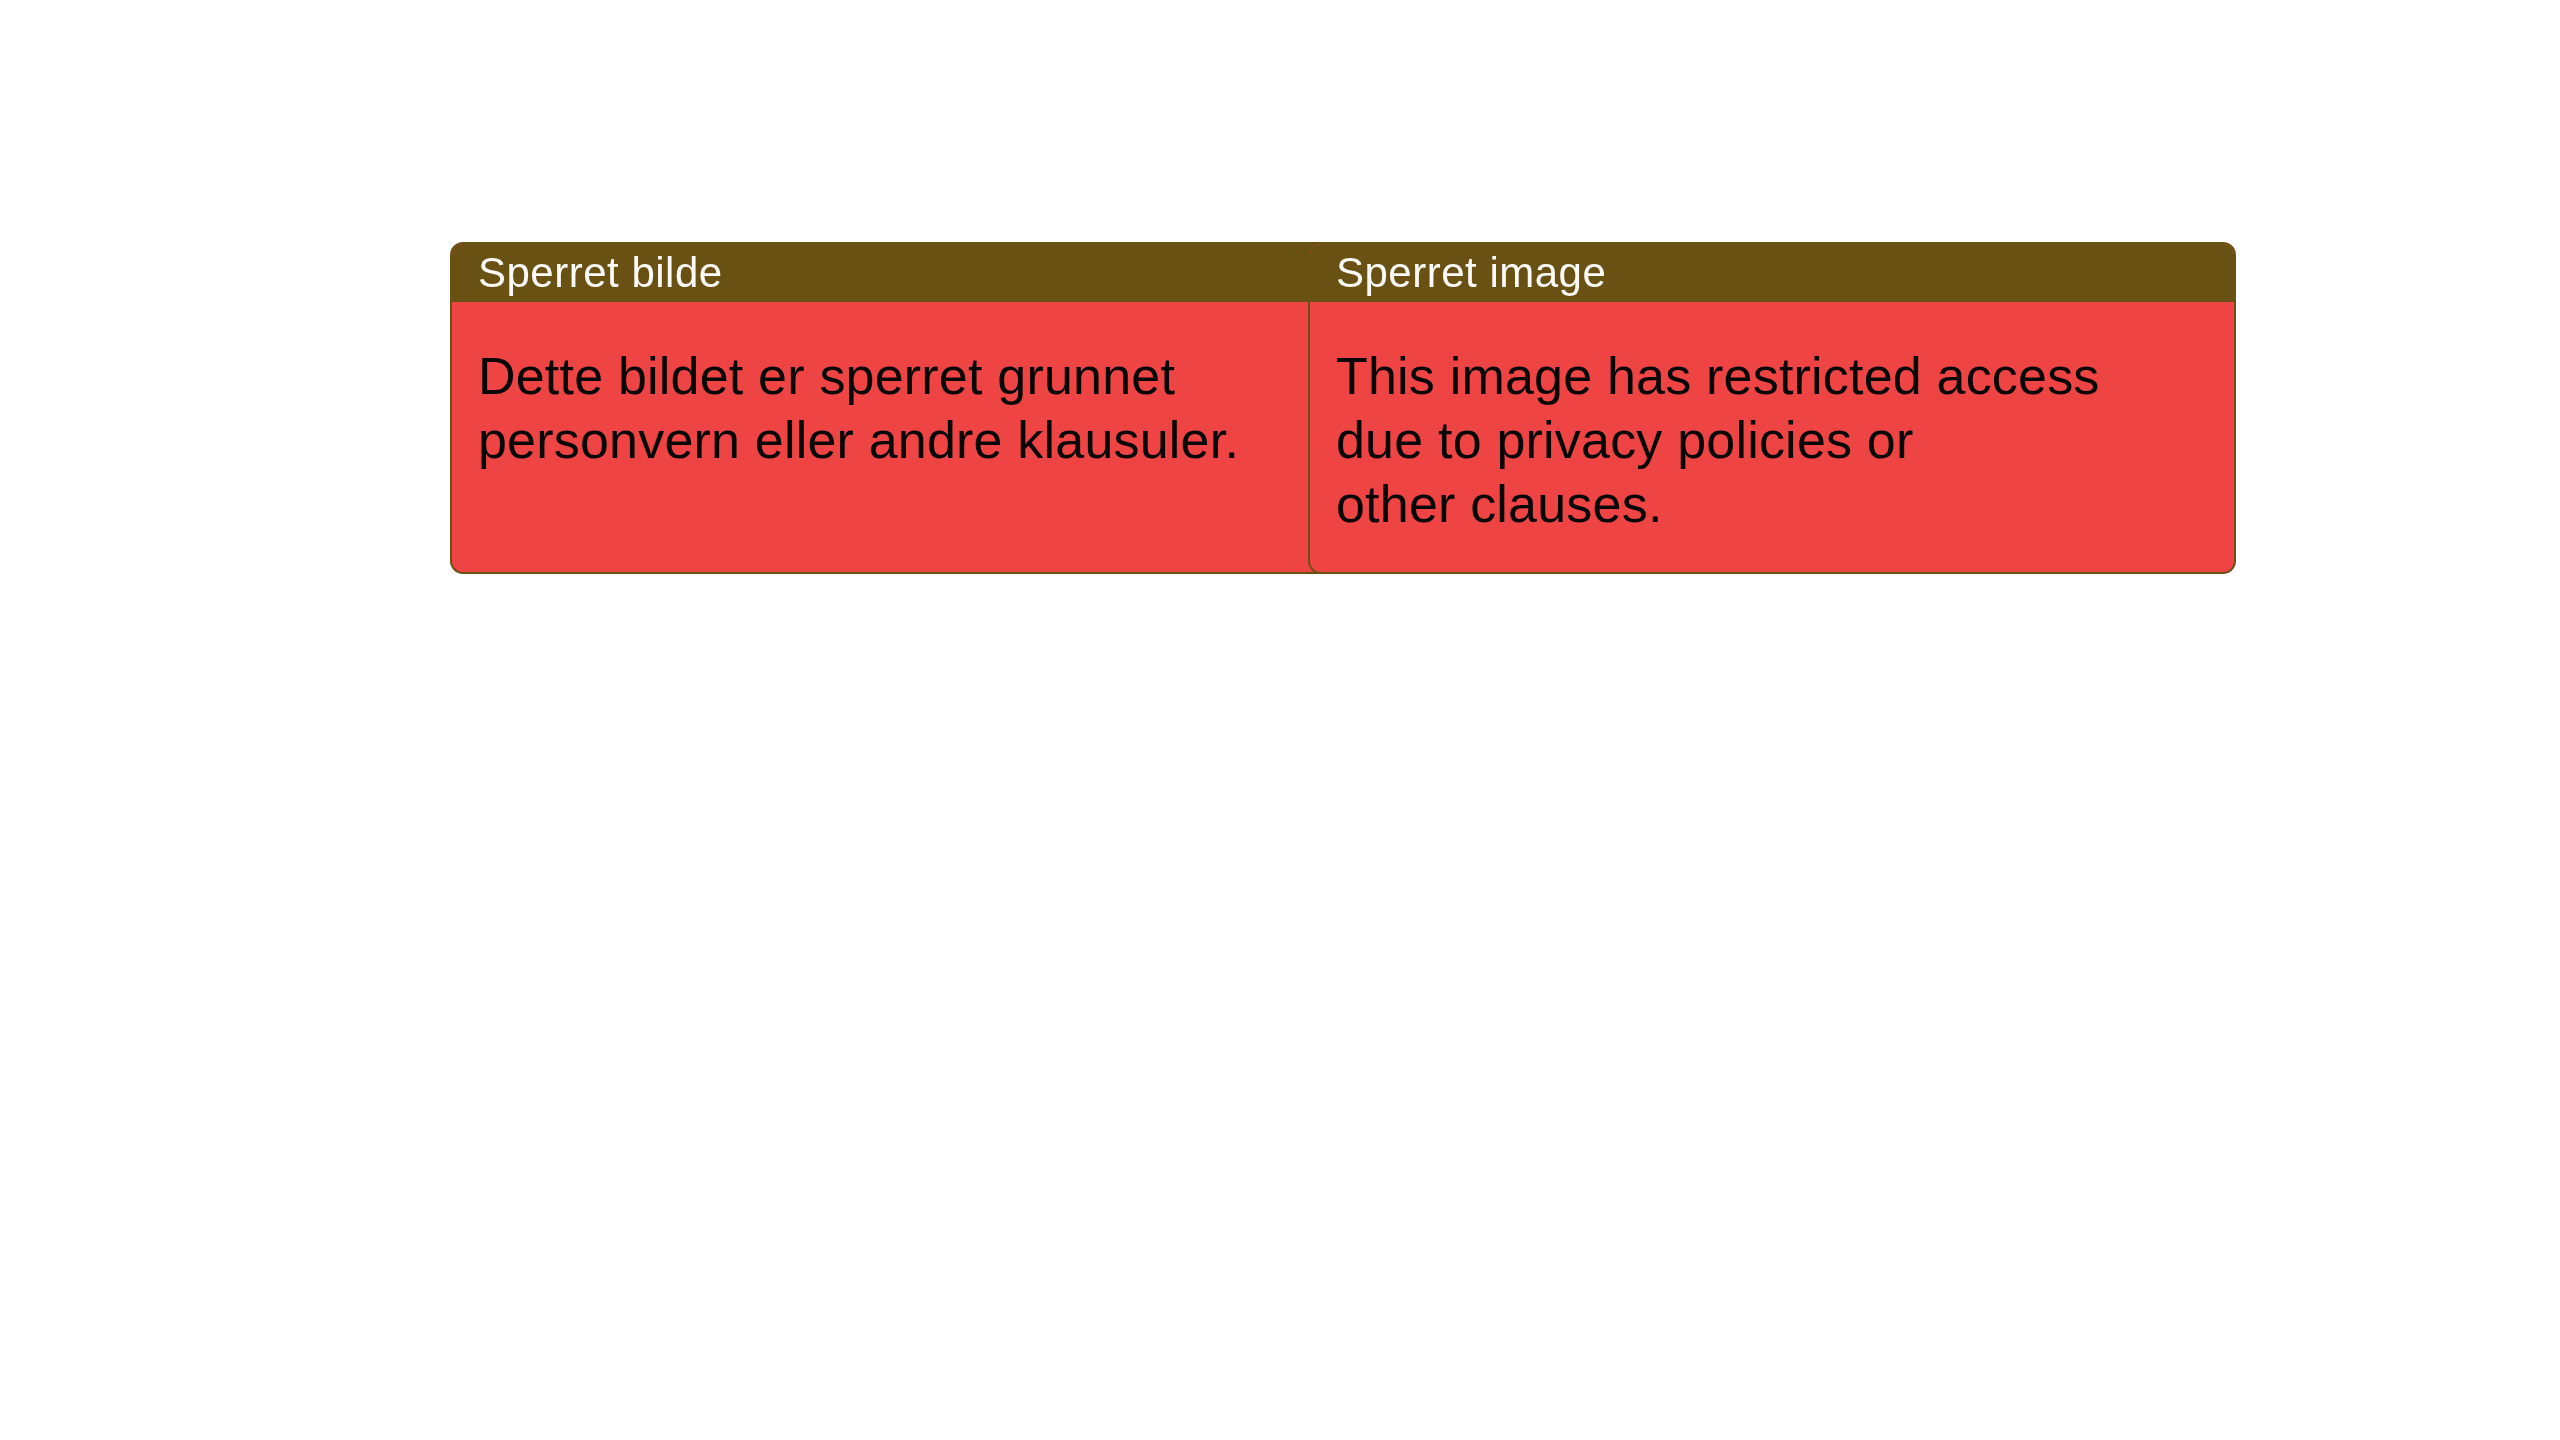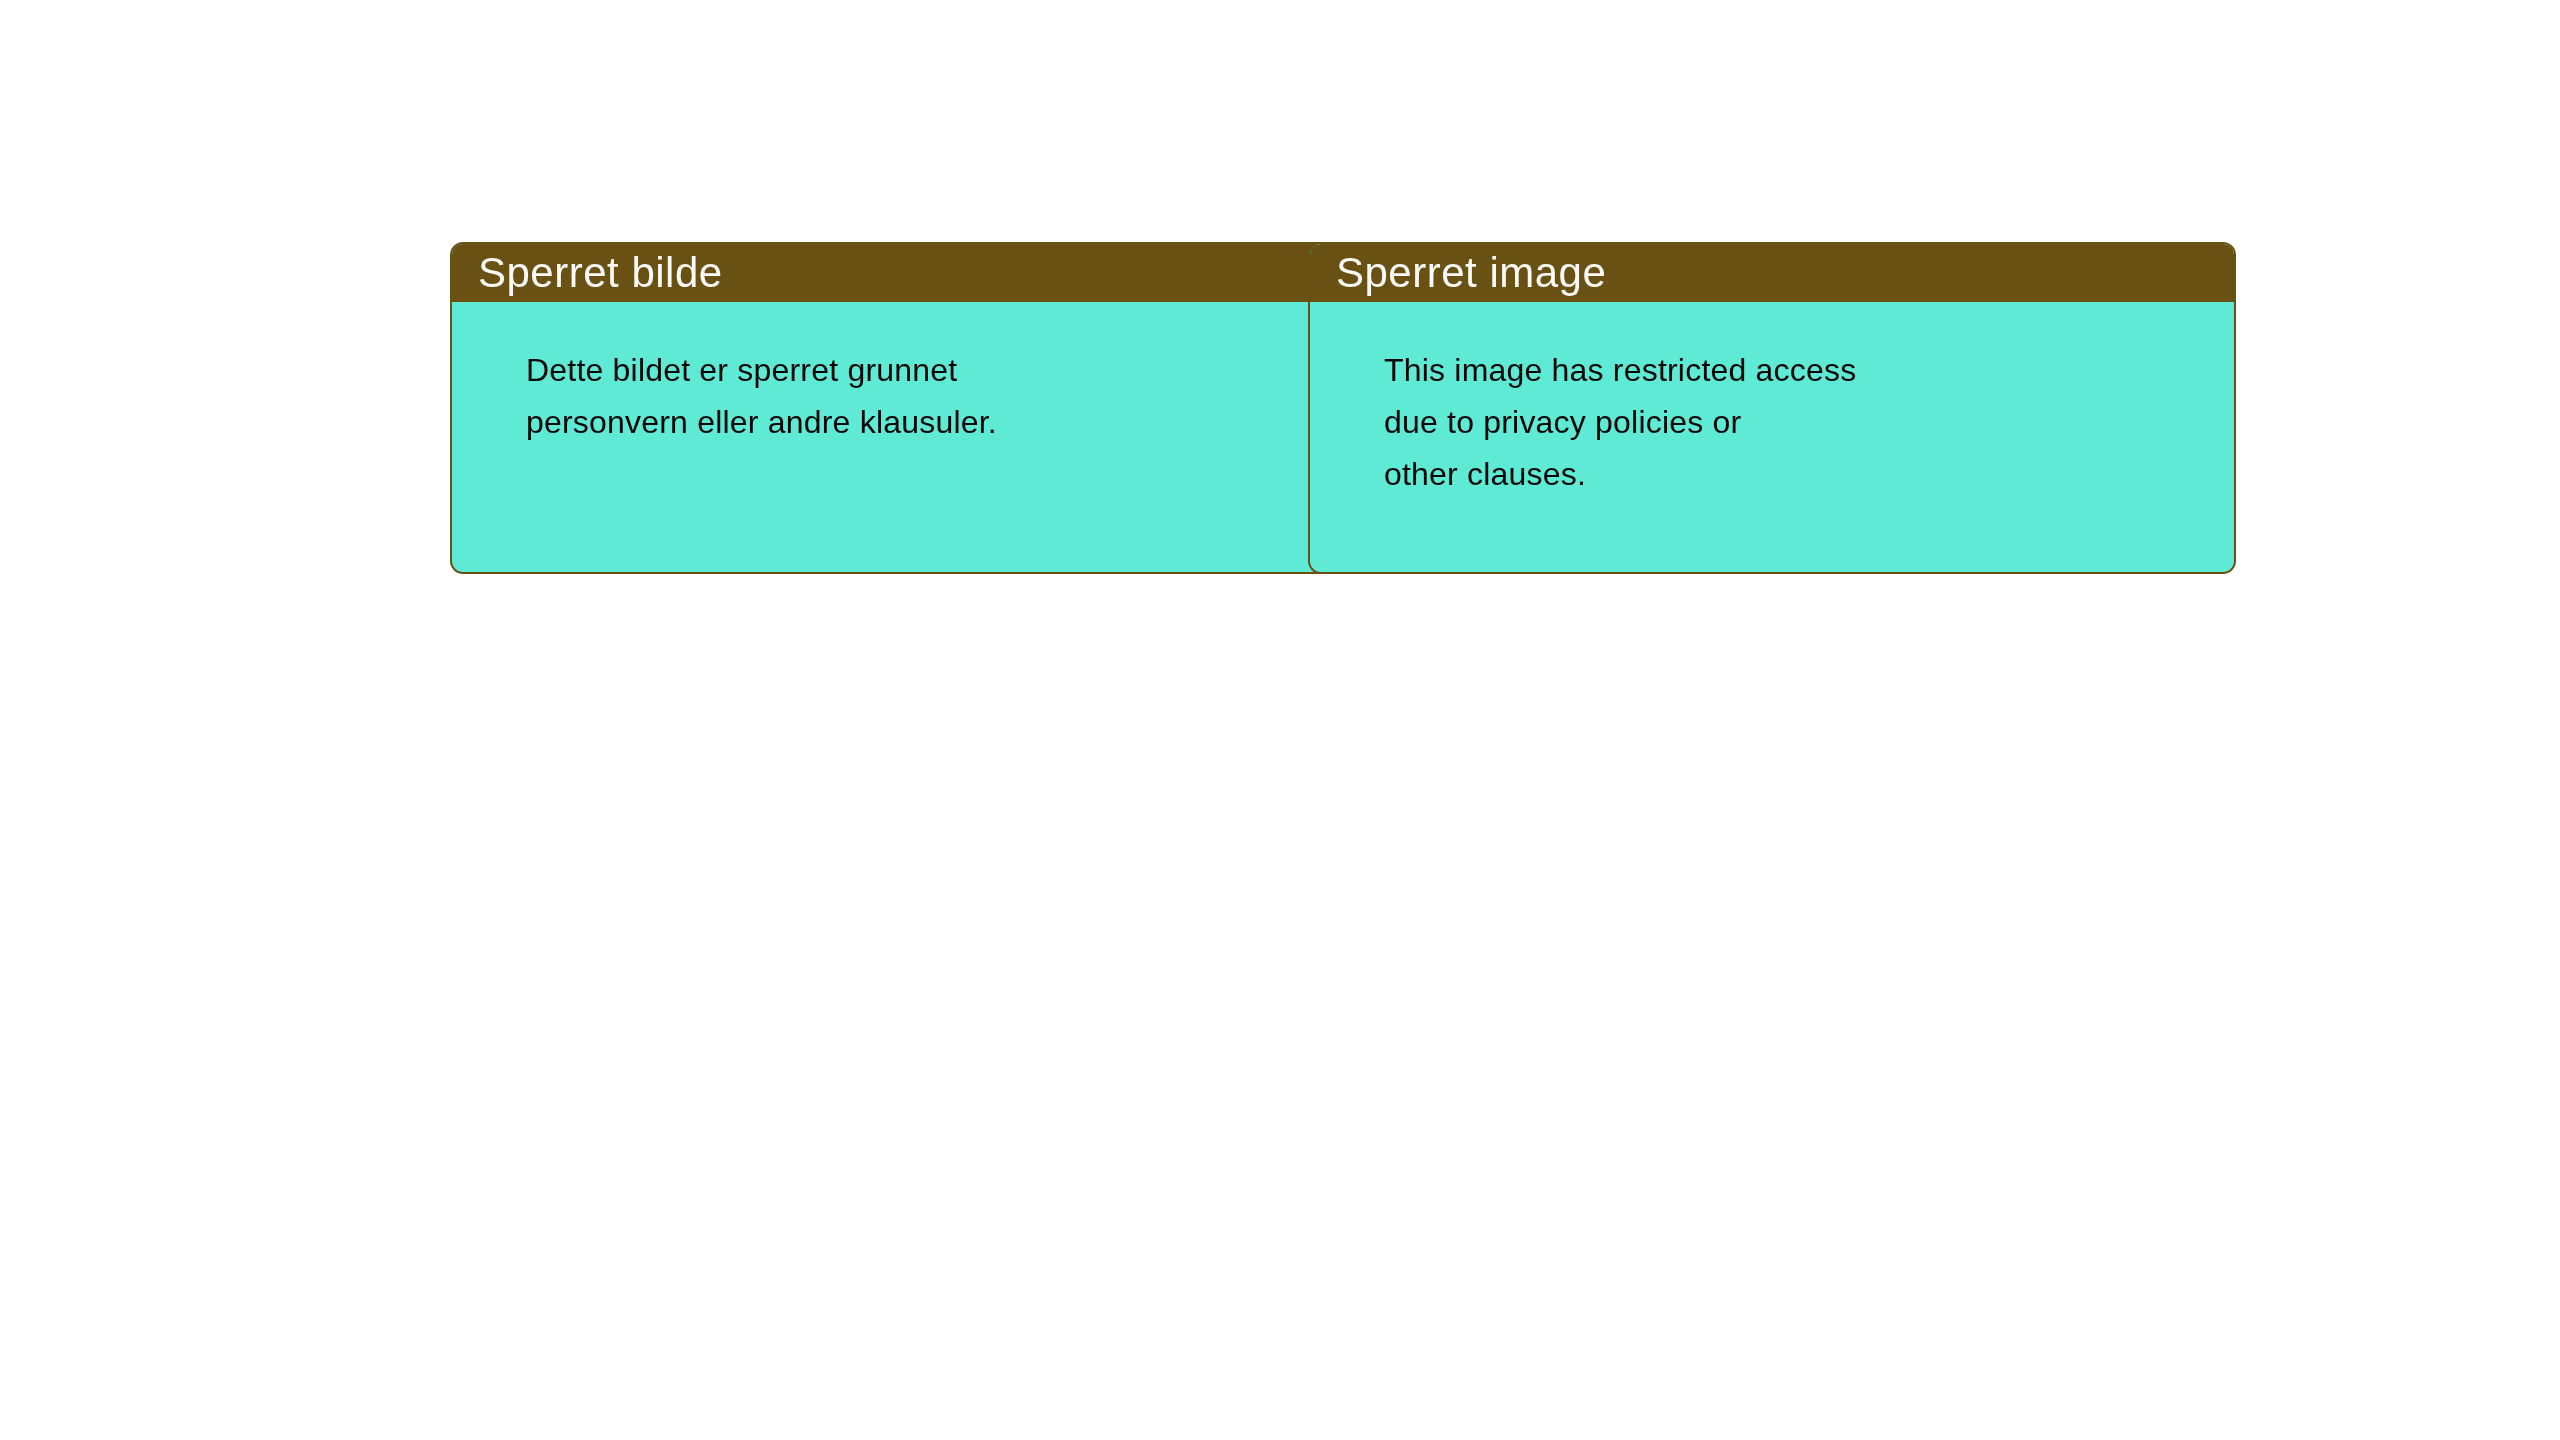--- a/index.html
+++ b/index.html
@@ -17,21 +17,21 @@
     width: 2560px;
     height: 1440px;
     background: #ffffff;
   }
 
   .notice-card {
     position: absolute;
     top: 242px;
     width: 928px;
     height: 332px;
-    background: #5eead4;
+    background: #ef4444;
     border: 2px solid #695114;
     border-radius: 13px;
     overflow: hidden;
   }
 
   .notice-card.card-left  { left: 450px; }
   .notice-card.card-right { left: 1308px; }
 
   .card-header {
     height: 58px;
@@ -50,25 +50,24 @@
     letter-spacing: 0.5px;
     white-space: nowrap;
   }
 
   .card-body {
     padding: 42px 26px 0 26px;
   }
 
   .card-text {
     color: #070707;
-    font-size: 32px;
-    line-height: 52px;
+    font-size: 52px;
+    line-height: 64px;
     white-space: pre-line;
     letter-spacing: 0.2px;
-    margin-left: 48px;
   }
 </style>
 </head>
 <body>
 
 <div class="stage">
 
   <section class="notice-card card-left">
     <header class="card-header">
       <span class="card-title">Sperret bilde</span>

